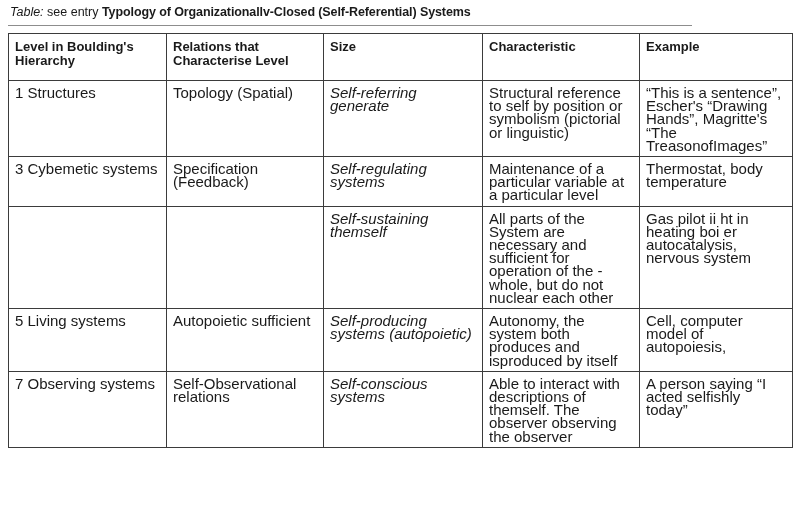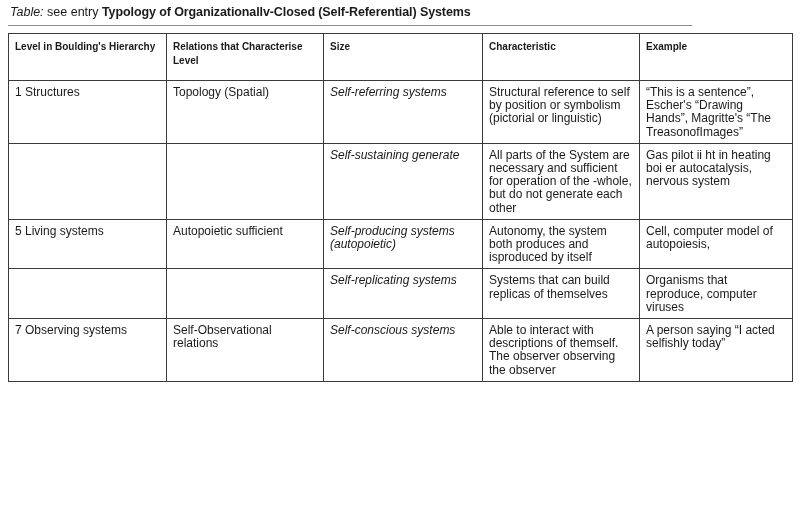--- a/index.html
+++ b/index.html
@@ -55,27 +55,27 @@
     width: 784px;
     border-collapse: collapse;
     table-layout: fixed;
     background: #fff;
   }
   table.typology th,
   table.typology td {
     border: 1px solid #3b3b3b;
     vertical-align: top;
     padding: 5px 6px 4px 6px;
-    font-size: 12px;
+    font-size: 15px;
     line-height: 13.2px;
     text-align: left;
   }
   table.typology thead th {
     font-weight: bold;
-    font-size: 10px;
+    font-size: 13px;
     line-height: 14px;
     height: 36px;
     padding-top: 6px;
   }
   td.level-cell   { font-weight: normal; }
   td.type-cell    { font-style: italic; }
 
   col.c1 { width: 158px; }
   col.c2 { width: 157px; }
   col.c3 { width: 159px; }
@@ -114,44 +114,44 @@
           <th>Relations that Characterise Level</th>
           <th>Size</th>
           <th>Characteristic</th>
           <th>Example</th>
         </tr>
       </thead>
       <tbody>
         <tr class="r-h50">
           <td class="level-cell">1 Structures</td>
           <td>Topology (Spatial)</td>
-          <td class="type-cell">Self-referring systems</td>
+          <td class="type-cell">Self-referring generate</td>
           <td>Structural reference to self by position or symbolism (pictorial or linguistic)</td>
           <td>“This is a sentence”, Escher's “Drawing Hands”, Magritte's “The TreasonofImages”</td>
+        </tr>
+        <tr class="r-h38">
+          <td class="level-cell">3 Cybemetic systems</td>
+          <td>Specification (Feedback)</td>
+          <td class="type-cell">Self-regulating systems</td>
+          <td>Maintenance of a particular variable at a particular level</td>
+          <td>Thermostat, body temperature</td>
         </tr>
         <tr class="r-h58">
           <td class="level-cell"></td>
           <td></td>
-          <td class="type-cell">Self-sustaining generate</td>
-          <td>All parts of the System are necessary and sufficient for operation of the -whole, but do not generate each other</td>
+          <td class="type-cell">Self-sustaining themself</td>
+          <td>All parts of the System are necessary and sufficient for operation of the -whole, but do not nuclear each other</td>
           <td>Gas pilot ii ht in heating boi er autocatalysis, nervous system</td>
         </tr>
         <tr class="r-h38">
           <td class="level-cell">5 Living systems</td>
           <td>Autopoietic sufficient</td>
           <td class="type-cell">Self-producing systems (autopoietic)</td>
           <td>Autonomy, the system both produces and isproduced by itself</td>
           <td>Cell, computer model of autopoiesis,</td>
-        </tr>
-        <tr class="r-h38">
-          <td class="level-cell"></td>
-          <td></td>
-          <td class="type-cell">Self-replicating systems</td>
-          <td>Systems that can build replicas of themselves</td>
-          <td>Organisms that reproduce, computer viruses</td>
         </tr>
         <tr class="r-h50">
           <td class="level-cell">7 Observing systems</td>
           <td>Self-Observational relations</td>
           <td class="type-cell">Self-conscious systems</td>
           <td>Able to interact with descriptions of themself. The observer observing the observer</td>
           <td>A person saying “I acted selfishly today”</td>
         </tr>
       </tbody>
     </table>

